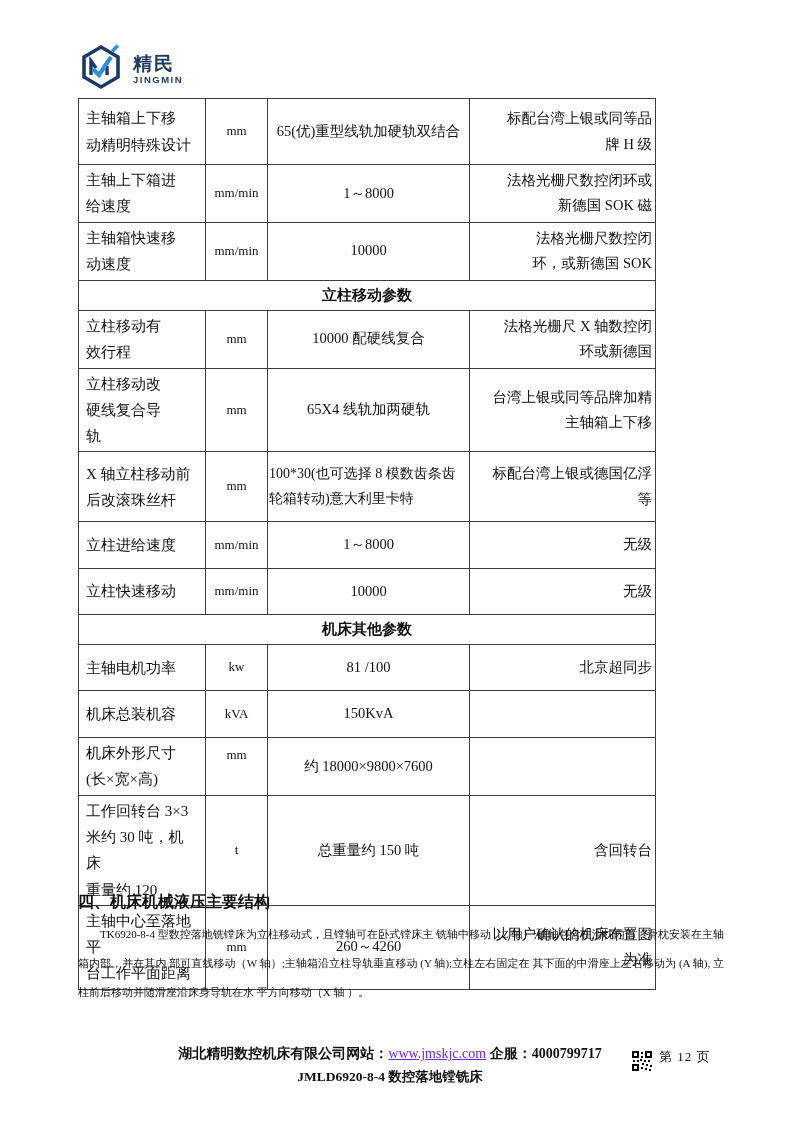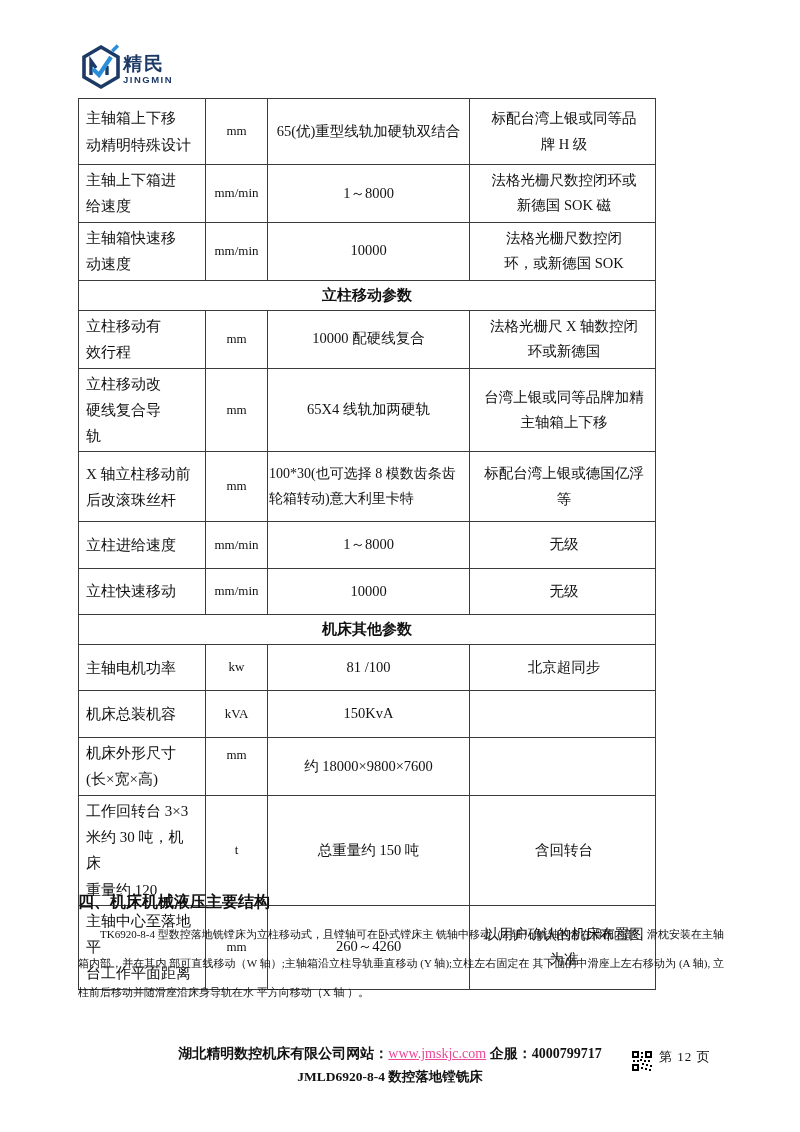--- a/index.html
+++ b/index.html
@@ -6,50 +6,50 @@
   .page{
     position:relative;
     width:800px;height:1132px;
     background:#ffffff;
     margin:0 auto;
     font-family:"Liberation Serif","DejaVu Serif",serif;
     color:#111;
     overflow:hidden;
   }
   
-  .logo{position:absolute;left:80px;top:44px;display:flex;align-items:center;gap:1px;}
+  .logo{position:absolute;left:80px;top:44px;display:flex;align-items:center;gap:11px;}
   .logo-text{display:flex;flex-direction:column;line-height:1;}
   .brand-cn{font-size:19px;font-weight:bold;color:#1d3a66;letter-spacing:2px;font-family:"Liberation Sans","DejaVu Sans",sans-serif;}
   .brand-en{font-size:9.5px;font-weight:bold;color:#1d3a66;letter-spacing:1.5px;margin-top:2px;font-family:"Liberation Sans","DejaVu Sans",sans-serif;}
   
   table.spec{
     position:absolute;left:78px;top:98px;
     width:577px;border-collapse:collapse;table-layout:fixed;
   }
   table.spec td{
     border:1px solid #3b3b3b;
     vertical-align:middle;
     white-space:pre-line;
     line-height:1.75;
   }
   td.c-name{text-align:left;padding:2px 14px 2px 7px;font-size:15px;}
   td.c-unit{text-align:center;font-size:13px;}
   td.c-value{text-align:center;font-size:14.5px;padding:10px 1px;}
-  td.c-note{text-align:center;padding:2px 3px 2px 6px;font-size:14.5px;}
+  td.c-note{text-align:right;padding:2px 3px 2px 6px;font-size:14.5px;}
   td.c-section{text-align:center;font-weight:bold;font-size:15px;white-space:normal;}
   
   .sec-heading{position:absolute;left:78px;top:892px;font-size:16px;font-weight:bold;}
   .sec-paragraph{
     position:absolute;left:78px;top:920px;width:646px;
     font-size:11px;line-height:29px;text-align:justify;text-indent:2em;
   }
   
   .footer{position:absolute;left:78px;top:1042px;width:624px;text-align:center;line-height:23px;font-size:14px;}
   .footer .cn{font-weight:bold;}
-  .footer a.site{color:#ec4899;text-decoration:underline;font-weight:normal;}
+  .footer a.site{color:#6d28d9;text-decoration:underline;font-weight:normal;}
   .footer .model-line{font-weight:bold;font-size:13.5px;}
   .qr{position:absolute;left:631px;top:1050px;width:22px;height:22px;}
   .page-num{position:absolute;left:659px;top:1048px;font-size:13px;letter-spacing:1px;}
 </style>
 </head>
 <body>
 
 <div class="page">
 
   <div class="logo">

